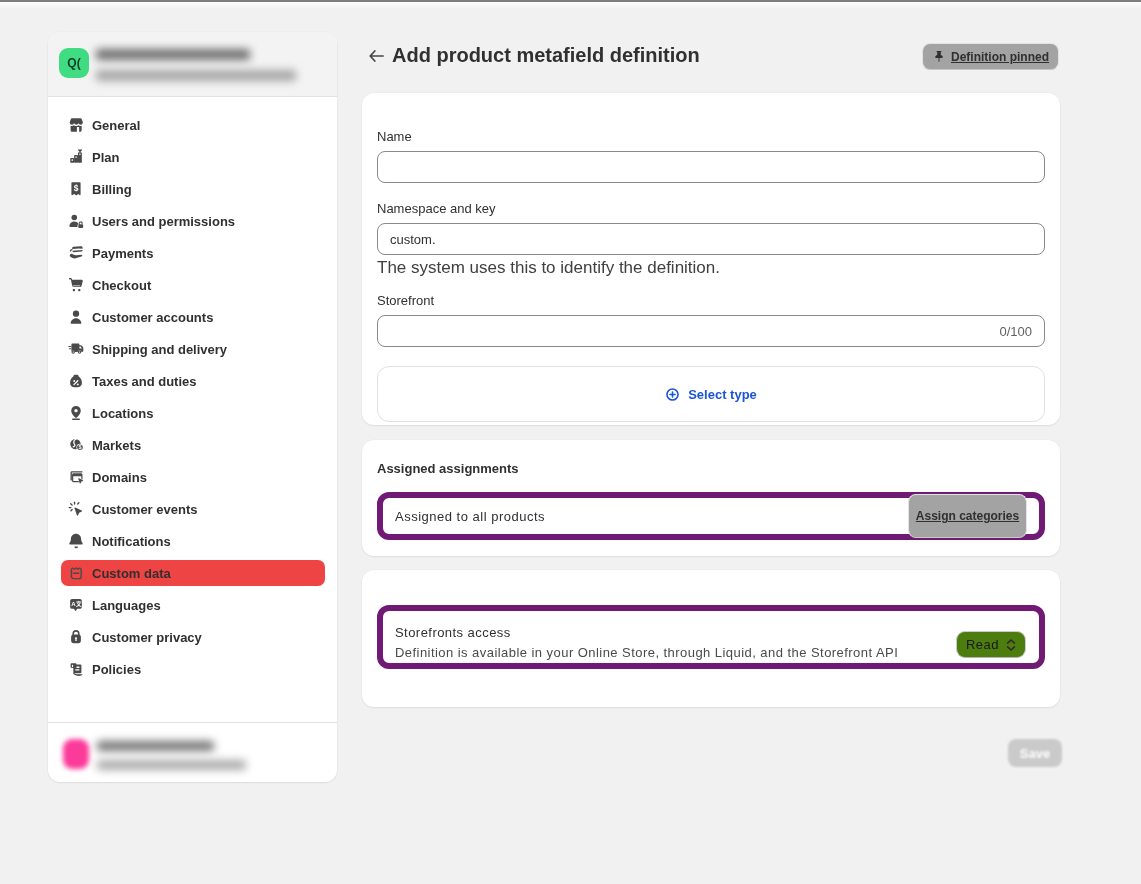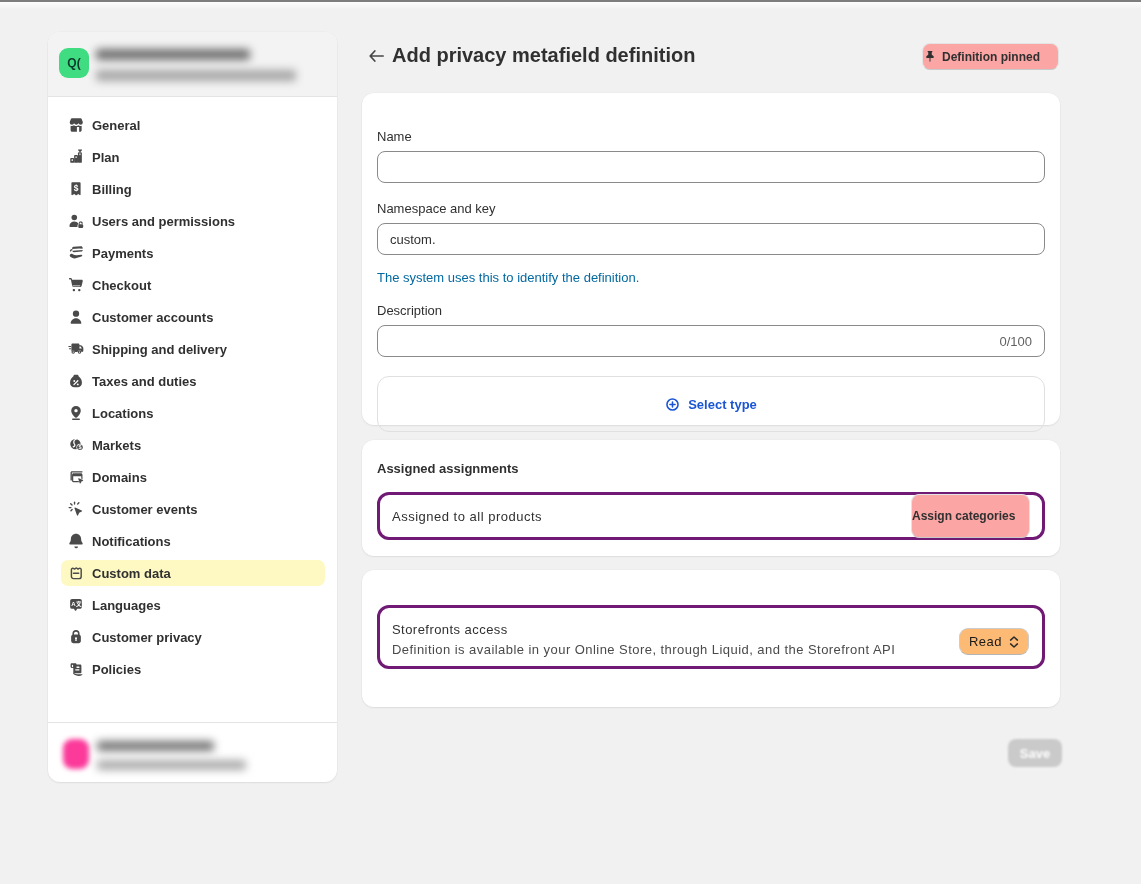--- a/index.html
+++ b/index.html
@@ -9,54 +9,54 @@
 .topfade { position:absolute; top:2px; left:0; width:1141px; height:7px; background:linear-gradient(#fdfdfd,#f1f1f1); }
 
 
 .sidebar { position:absolute; left:48px; top:32px; width:289px; height:750px; background:#fff; border-radius:12px; box-shadow:0 1px 2px rgba(0,0,0,.07), 0 0 0 .5px rgba(0,0,0,.03); }
 .store-head { height:65px; background:#f3f3f3; border-bottom:1px solid #e3e3e3; border-radius:12px 12px 0 0; position:relative; }
 .store-avatar { position:absolute; left:11px; top:16px; width:30px; height:30px; border-radius:9px; background:#40dc81; color:#0c3b2a; font-size:12px; font-weight:600; display:flex; align-items:center; justify-content:center; }
 .blur1 { position:absolute; left:48px; top:17px; width:154px; height:11px; background:#6f6f6f; border-radius:3px; filter:blur(4px); }
 .blur2 { position:absolute; left:48px; top:38px; width:200px; height:11px; background:#a6a6a6; border-radius:3px; filter:blur(4px); }
 .nav { padding:15px 12px 0 13px; }
 .nav-item { height:26px; margin-bottom:6px; display:flex; align-items:center; border-radius:8px; color:#303030; font-size:13px; font-weight:600; letter-spacing:0; padding-left:6px; }
-.nav-item.sel { background:#fef9c3;border-radius:7px; }
+.nav-item.sel { background:#ef4444;border-radius:7px; }
 .nav-item svg { width:18px; height:18px; flex:0 0 18px; margin-right:7px; }
 .nav-item svg * { fill:#4a4a4a; }
 .side-foot { position:absolute; left:0; bottom:0; width:100%; height:60px; border-top:1px solid #e3e3e3; }
 .pink-avatar { position:absolute; left:15px; top:16px; width:26px; height:30px; border-radius:9px; background:#fb3a9a; filter:blur(2.5px); }
 .blur3 { position:absolute; left:49px; top:18px; width:117px; height:10px; background:#757575; border-radius:3px; filter:blur(4px); }
 .blur4 { position:absolute; left:49px; top:37px; width:149px; height:10px; background:#ababab; border-radius:3px; filter:blur(4px); }
 
 
 .main { position:absolute; left:362px; top:0; width:698px; }
 .page-head { position:relative; height:84px; }
 .back { position:absolute; left:7px; top:50px; }
 h1 { position:absolute; left:30px; top:44px; font-size:20px; font-weight:700; color:#303030; letter-spacing:0; }
-.btn { display:inline-flex; align-items:center; background:#fca5a5; border:1px solid #e3e3e3; border-bottom-color:#c9c9c9; border-radius:8px; font-size:12px; font-weight:600; color:#303030; font-family:"Liberation Sans", sans-serif; }
+.btn { display:inline-flex; align-items:center; justify-content:center; background:#a3a3a3; border:1px solid #e3e3e3; border-bottom-color:#c9c9c9; border-radius:8px; font-size:12px; font-weight:600; color:#303030; font-family:"Liberation Sans", sans-serif;text-decoration:underline; }
 .pinned { position:absolute; right:1px; top:43px; width:137px; height:27px; gap:5px; }
 .card { background:#fff; border-radius:12px; box-shadow:0 1px 2px rgba(0,0,0,.07), 0 0 0 .5px rgba(0,0,0,.03); padding:16px 15px; margin-bottom:16px; }
 .card1 { height:332px; margin-top:9px; padding-top:34px; margin-bottom:15px; }
 label { display:block; font-size:13px; color:#303030; line-height:20px; margin-bottom:4px; }
 .input { height:32px; border:1px solid #8a8a8a; border-radius:8px; background:#fff; font-size:13px; color:#303030; display:flex; align-items:center; padding:0 12px; }
 .counter { margin-left:auto; color:#616161; }
-.helper { font-size:13px; color:#0369a1; line-height:14px; margin-top:16px; }
+.helper { font-size:17px; color:#404040; line-height:14px; margin-top:6px; }
 .gap20 { height:16px; }
 .select-type { height:56px; border:1px solid #e0e0e0; border-radius:12px; display:flex; align-items:center; justify-content:center; gap:8px; margin-top:19px; color:#1a56d4; font-size:13px; font-weight:700; }
 .card2 { height:116px; margin-bottom:14px; } .card2 .sec-title { margin-top:3px; }
 .sec-title { font-size:13px; font-weight:700; color:#303030; line-height:20px; }
-.inner-box { border:3px solid #701a75; border-radius:12px; display:flex; align-items:center; font-size:13px; color:#303030; padding:0 12px; letter-spacing:.5px; }
+.inner-box { border:6px solid #701a75; border-radius:12px; display:flex; align-items:center; font-size:13px; color:#303030; padding:0 12px; letter-spacing:.5px; }
 .box-a { height:48px; margin-top:13px; }
 .assign { margin-left:auto; width:119px; height:44px; }
 .card3 { height:137px; padding-top:19px; }
 .opt-title { display:flex; align-items:center; gap:8px; }
 .box-b { height:64px; margin-top:16px; align-items:flex-start; padding-top:12px; position:relative; }
 .storef { font-size:13px; color:#303030; line-height:20px; letter-spacing:.45px; }
 .storef .sub { color:#4a4a4a; }
-.read-btn { position:absolute; right:13px; top:20px; width:70px; height:27px; display:flex; align-items:center; justify-content:center; gap:7px; background:#fdba74; border:1px solid #ccc; border-bottom-color:#b5b5b5; border-radius:9px; font-size:13px; color:#1a1a1a; }
+.read-btn { position:absolute; right:13px; top:20px; width:70px; height:27px; display:flex; align-items:center; justify-content:center; gap:7px; background:#4d7c0f; border:1px solid #ccc; border-bottom-color:#b5b5b5; border-radius:9px; font-size:13px; color:#1a1a1a; }
 .save-row { display:flex; justify-content:flex-end; margin-top:32px; }
 .save { filter:blur(1px); margin-right:-2px; width:54px; height:28px; background:#cacaca; color:#fff; font-size:13px; font-weight:700; border:none; border-radius:8px; display:flex; align-items:center; justify-content:center; font-family:"Liberation Sans", sans-serif; }
 </style>
 </head>
 <body>
 <div class="topbar"></div>
 <div class="topfade"></div>
 
 <div class="sidebar">
   <div class="store-head">
@@ -174,38 +174,38 @@
     <div class="blur3"></div>
     <div class="blur4"></div>
   </div>
 </div>
 
 <div class="main">
   <div class="page-head">
     <svg class="back" width="15" height="12" viewBox="0 0 15 12">
         <path d="M5.8 1 1.2 6l4.6 5M1.8 6h12.4" stroke="#454545" stroke-width="1.7" fill="none" stroke-linecap="round" stroke-linejoin="round"></path>
       </svg>
-    <h1>Add privacy metafield definition</h1>
+    <h1>Add product metafield definition</h1>
     <button class="btn pinned">
       <svg width="14" height="15" viewBox="0 0 20 20">
           <path fill="#303030" d="M7.2 2.2h5.6c.4 0 .7.3.7.7v.4c0 .4-.3.7-.7.7h-.3v3.6l2.3 1.7c.3.22.5.6.5 1v1c0 .4-.3.7-.7.7h-3.9v4.6c0 .6-.33 1.1-.7 1.1-.37 0-.7-.5-.7-1.1V12H5.4a.7.7 0 0 1-.7-.7v-1c0-.4.2-.78.5-1l2.3-1.7V4h-.3a.7.7 0 0 1-.7-.7v-.4c0-.4.3-.7.7-.7Z"></path>
         </svg>
       Definition pinned
     </button>
   </div>
 
   <div class="card card1">
     <label>Name</label>
     <div class="input"></div>
     <div class="gap20"></div>
     <label>Namespace and key</label>
     <div class="input">custom.</div>
     <div class="helper">The system uses this to identify the definition.</div>
     <div class="gap20"></div>
-    <label>Description</label>
+    <label>Storefront</label>
     <div class="input">
         <span class="counter">0/100</span>
       </div>
     <div class="select-type">
       <svg width="15" height="15" viewBox="0 0 20 20" fill="none">
           <circle cx="10" cy="10" r="7.4" stroke="#1a56d4" stroke-width="2.1"></circle>
           <path d="M10 6.6v6.8M6.6 10h6.8" stroke="#1a56d4" stroke-width="2.1" stroke-linecap="round"></path>
         </svg>
       Select type
     </div>

